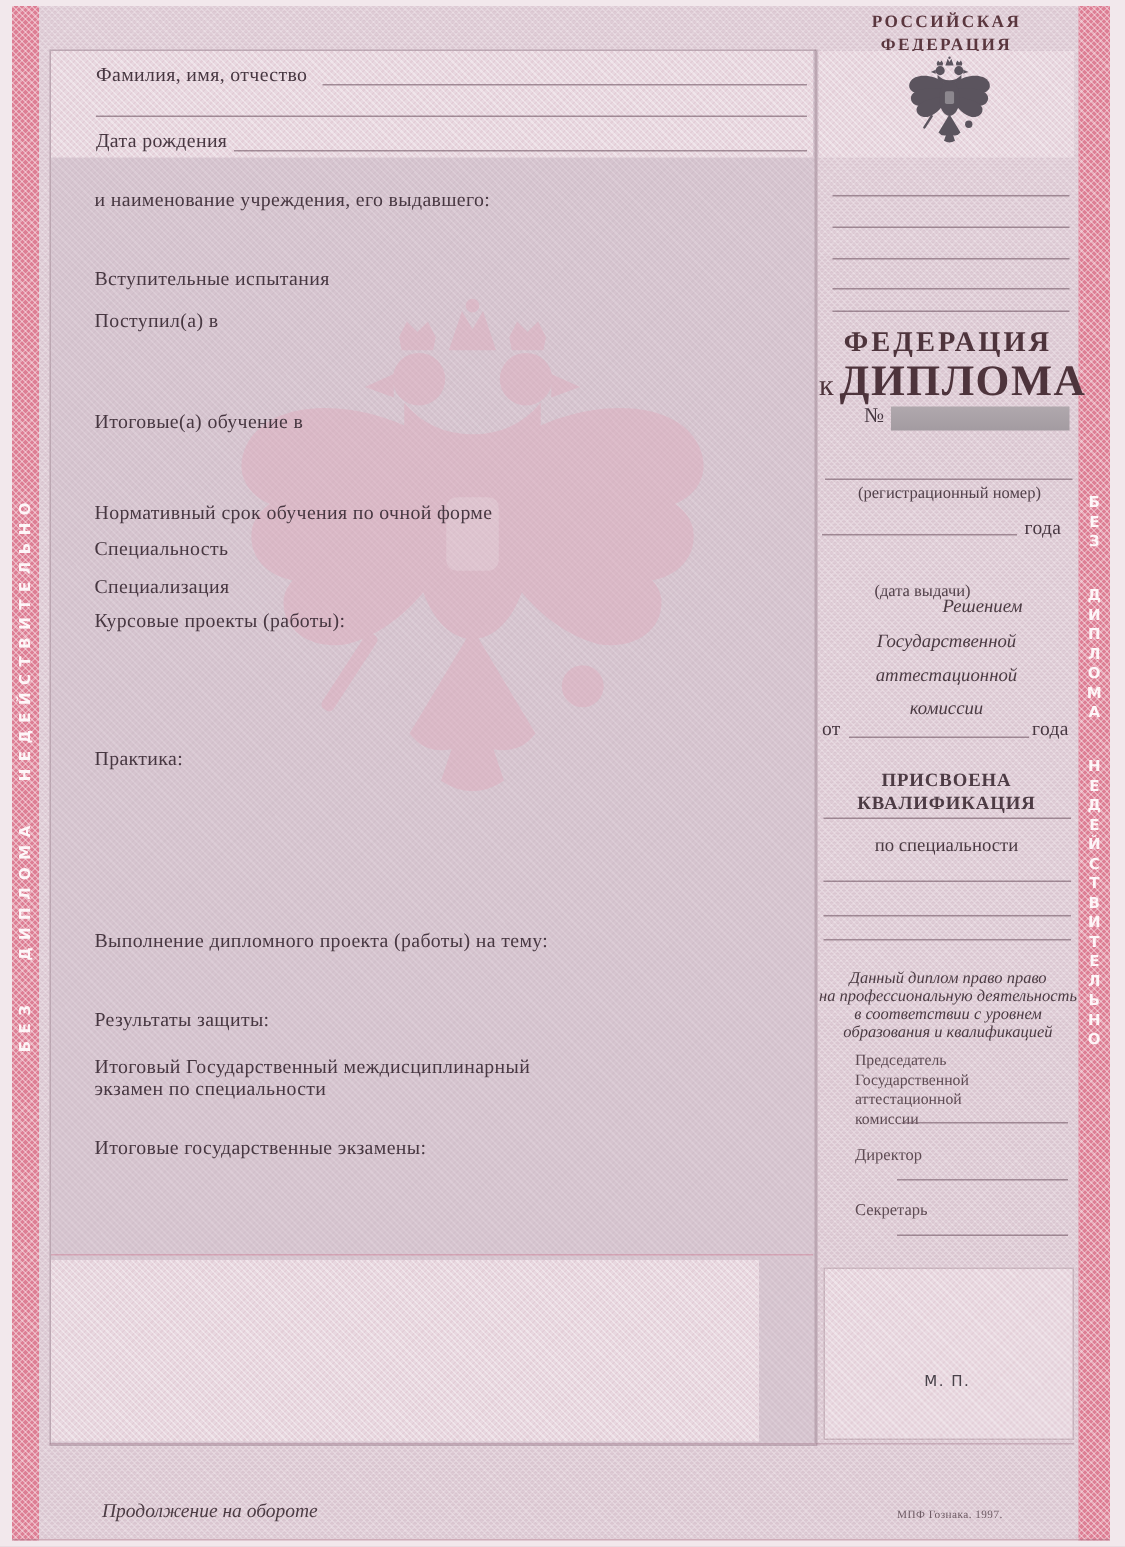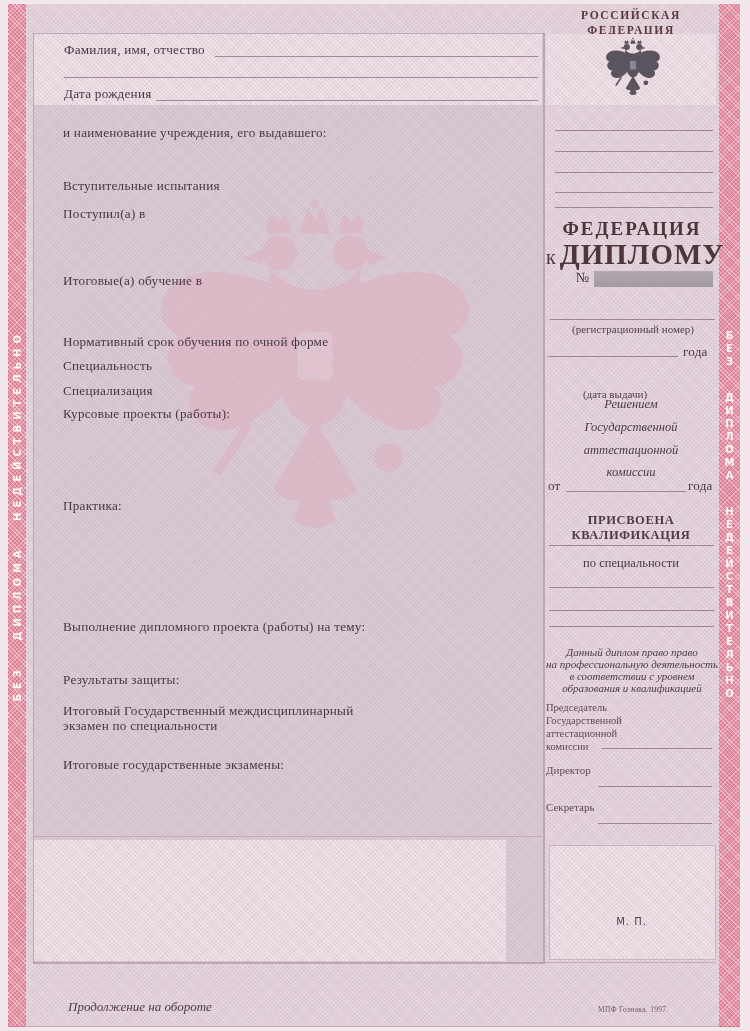--- a/index.html
+++ b/index.html
@@ -52,21 +52,21 @@
   }
   
   .lbl{position:absolute;font-size:13.2px;letter-spacing:.25px;color:#473741;white-space:nowrap;}
   .line{position:absolute;border-bottom:1px solid rgba(122,96,109,.65);height:0;}
   .caption{position:absolute;font-size:11px;color:#52414a;text-align:center;white-space:nowrap;}
   .rc-center{position:absolute;left:546px;width:170px;text-align:center;}
   .italic{font-style:italic;}
   .panel-border{border:1px solid rgba(126,96,110,.30);}
   .hline{position:absolute;border-top:1px solid rgba(150,100,120,.35);height:0;}
   .vline{position:absolute;border-left:1px solid rgba(130,100,115,.32);width:0;}
-  .sig-lbl{position:absolute;font-size:10.5px;color:#5e4b53;line-height:13px;}
+  .sig-lbl{position:absolute;font-size:10.5px;color:#5e4b53;line-height:13px;padding-left:24px;}
   .header-country{
     position:absolute;left:546px;width:170px;text-align:center;
     font-weight:bold;font-size:11.5px;letter-spacing:1.6px;color:#5a363e;line-height:15px;
   }
   .title1{position:absolute;left:546px;width:172px;text-align:center;
     font-weight:bold;font-size:19px;letter-spacing:2px;color:#4e343c;}
   .title2{position:absolute;left:546px;width:172px;text-align:center;color:#4e343c;white-space:nowrap;}
   .title2 .prefix{font-size:20px;}
   .title2 .word{font-size:29px;font-weight:bold;letter-spacing:1px;}
   .redact{position:absolute;background:linear-gradient(180deg,#b0a8ad,#a39ba1);}
@@ -163,33 +163,33 @@
 
   <div class="line" style="left:555px;top:130px;width:158px;"></div>
   <div class="line" style="left:555px;top:151px;width:158px;"></div>
   <div class="line" style="left:555px;top:172px;width:158px;"></div>
   <div class="line" style="left:555px;top:192px;width:158px;"></div>
   <div class="line" style="left:555px;top:207px;width:158px;"></div>
 
   <div class="title1" style="top:218px">ФЕДЕРАЦИЯ</div>
   <div class="title2" style="top:238px">
     <span class="prefix">к</span>
-    <span class="word">ДИПЛОМУ</span>
+    <span class="word">ДИПЛОМА</span>
   </div>
 
   <div class="lbl" style="left:576px;top:270px;font-size:14px;">№</div>
   <div class="redact" style="left:594px;top:271px;width:119px;height:16px;"></div>
 
   <div class="line" style="left:550px;top:319px;width:165px;"></div>
   <div class="caption" style="left:548px;top:323px;width:170px;">(регистрационный номер)</div>
   <div class="line" style="left:548px;top:356px;width:130px;"></div>
   <div class="lbl" style="left:683px;top:344px;font-size:13px;">года</div>
   <div class="caption" style="left:552px;top:360px;width:126px;margin-top:28px;">(дата выдачи)</div>
 
-  <div class="rc-center italic" style="top:397px;font-size:12.5px;">Решением</div>
+  <div class="rc-center italic" style="top:397px;font-size:12.5px;margin-left:24px;">Решением</div>
   <div class="rc-center italic" style="top:420px;font-size:12.5px;">Государственной</div>
   <div class="rc-center italic" style="top:443px;font-size:12.5px;">аттестационной</div>
   <div class="rc-center italic" style="top:465px;font-size:12.5px;">комиссии</div>
 
   <div class="lbl" style="left:548px;top:478px;font-size:13px;">от</div>
   <div class="line" style="left:566px;top:491px;width:120px;"></div>
   <div class="lbl" style="left:688px;top:478px;font-size:13px;">года</div>
 
   <div class="rc-center" style="top:513px;font-size:12.5px;letter-spacing:.6px;font-weight:bold;color:#4d3b44;">ПРИСВОЕНА КВАЛИФИКАЦИЯ</div>
   <div class="line" style="left:549px;top:545px;width:165px;"></div>

